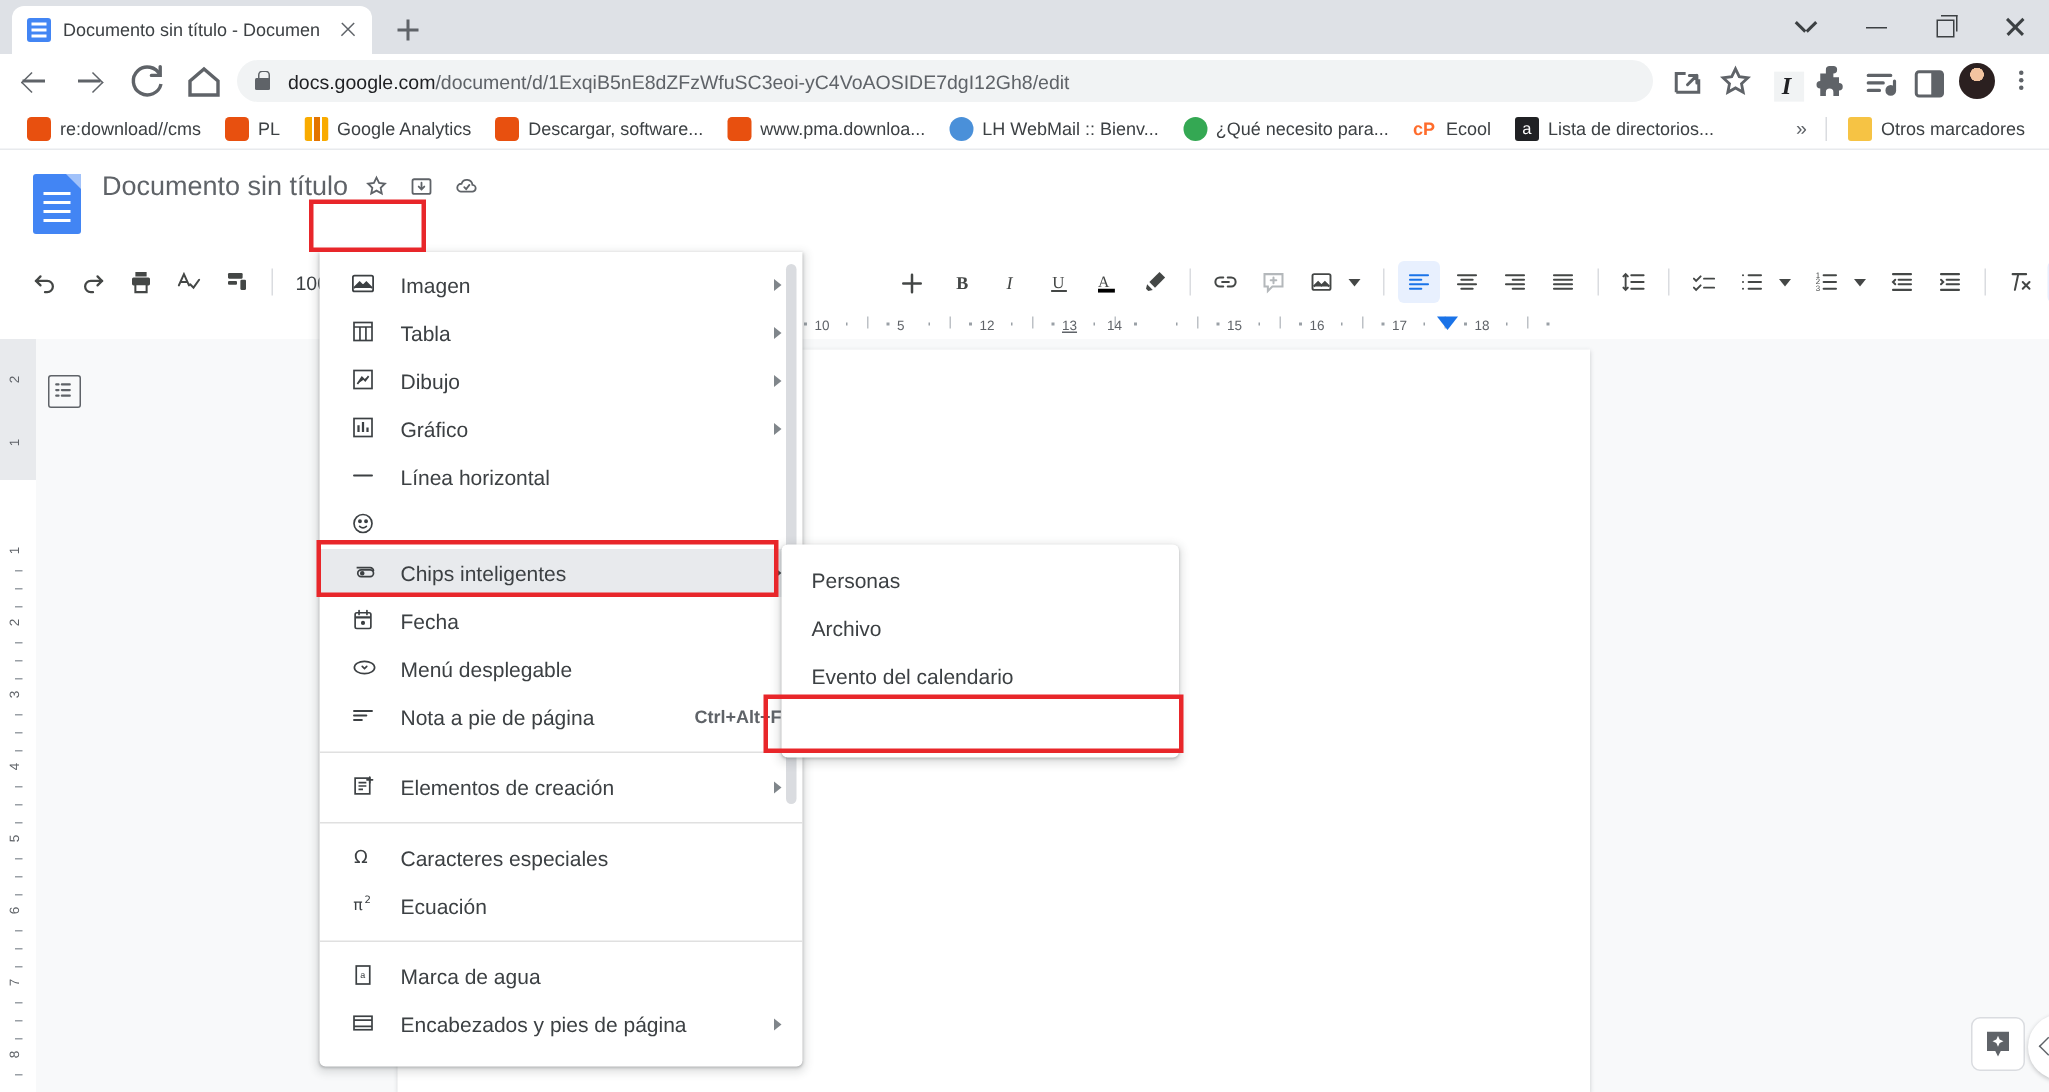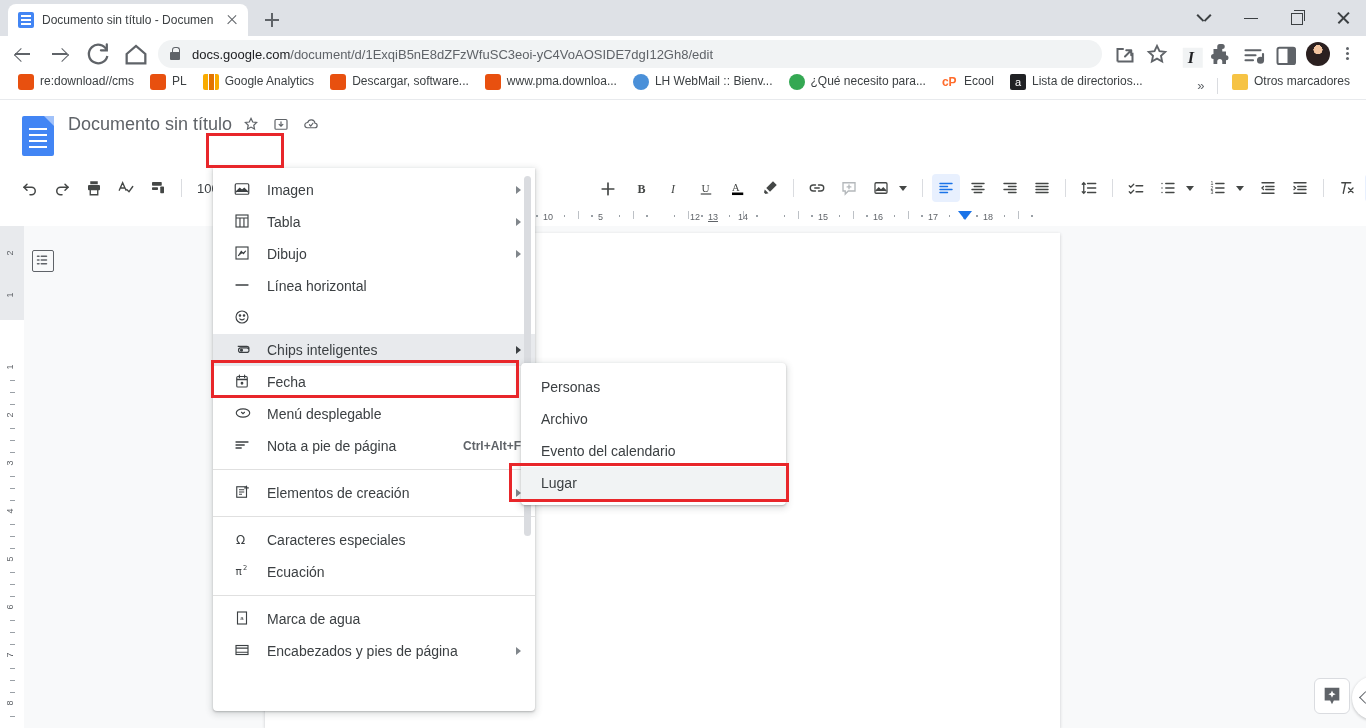--- a/index.html
+++ b/index.html
@@ -111,21 +111,21 @@
     content:""; position:absolute; left:12px; top:8px; width:3px; height:3px; border-radius:50%;
     background:#5f6368; box-shadow: 0 5px 0 #5f6368, 0 10px 0 #5f6368;
   }
 
   
   .bookmarks {
     position: absolute; left: 0; top: 72px; width: 1366px; height: 28px;
     background: #fff; display: flex; align-items: center; font-size: 12px; color: #3c4043;
     border-bottom: 1px solid #e8eaed;
   }
-  .bm { display: flex; height: 24px; padding: 0 8px; white-space: nowrap; }
+  .bm { display: flex; align-items: center; height: 24px; padding: 0 8px; white-space: nowrap; }
   .bm-ico { width: 16px; height: 16px; flex: 0 0 16px; margin-right: 6px; border-radius: 2px; }
   .bm-label { font-size: 12px; }
   .bm-overflow { margin-left: auto; display: flex; align-items: center; }
   .chev-dbl { width: 20px; text-align: center; color: #5f6368; font-size: 13px; }
   .bm-sep { width: 1px; height: 16px; background: #dadce0; margin: 0 6px; }
 
   
   .docs-header { position: absolute; left: 0; top: 100px; width: 1095px; height: 68px; background: #fff; }
   .docs-logo {
     position: absolute; left: 22px; top: 16px; width: 32px; height: 40px;
@@ -637,21 +637,21 @@
       <span class="rbar" style="left: 257.5px;"></span>
       <span class="rdot" style="left: 271.25px;"></span>
       <span class="rtick" style="left: 278px;">10</span>
       <span class="rdot" style="left: 298.75px;"></span>
       <span class="rbar" style="left: 312.5px;"></span>
       <span class="rdot" style="left: 326.25px;"></span>
       <span class="rtick" style="left: 333px;">5</span>
       <span class="rdot" style="left: 353.75px;"></span>
       <span class="rbar" style="left: 367.5px;"></span>
       <span class="rdot" style="left: 381.25px;"></span>
-      <span class="rtick" style="left: 388px; margin-left: 37px;">12</span>
+      <span class="rtick" style="left: 388px;">12</span>
       <span class="rdot" style="left: 408.75px;"></span>
       <span class="rbar" style="left: 422.5px;"></span>
       <span class="rdot" style="left: 436.25px;"></span>
       <span class="rtick" style="left: 443px; text-decoration: underline;">13</span>
       <span class="rdot" style="left: 463.75px;"></span>
       <span class="rbar" style="left: 477.5px;"></span>
       <span class="rdot" style="left: 491.25px;"></span>
       <span class="rtick" style="left: 473px;">14</span>
       <span class="rdot" style="left: 518.75px;"></span>
       <span class="rbar" style="left: 532.5px;"></span>
@@ -755,20 +755,30 @@
       <svg width="18" height="18" viewBox="0 0 24 24" fill="none" stroke="#3c4043" stroke-width="1.5">
           <rect x="4" y="4" width="16" height="16"></rect>
           <path d="M7 16l4-6 3 3 3-4" fill="#3c4043"></path>
         </svg>
     </span>
     <span class="mi-label">Dibujo</span>
     <span class="mi-arrow"></span>
   </div>
   <div class="mi">
     <span class="mi-ico">
+      <svg width="18" height="18" viewBox="0 0 24 24" fill="none" stroke="#3c4043" stroke-width="1.5">
+          <rect x="4" y="4" width="16" height="16"></rect>
+          <path d="M8 16V10M12 16V7M16 16v-4" stroke-width="2"></path>
+        </svg>
+    </span>
+    <span class="mi-label">Gráfico</span>
+    <span class="mi-arrow"></span>
+  </div>
+  <div class="mi">
+    <span class="mi-ico">
       <svg width="18" height="18" viewBox="0 0 24 24" stroke="#3c4043" stroke-width="1.7" stroke-linecap="round">
           <path d="M4 12h16"></path>
         </svg>
     </span>
     <span class="mi-label">Línea horizontal</span>
   </div>
   <div class="mi">
     <span class="mi-ico">
       <svg width="18" height="18" viewBox="0 0 24 24" fill="none" stroke="#3c4043" stroke-width="1.5">
           <circle cx="12" cy="12" r="8"></circle>
@@ -868,18 +878,17 @@
     <span class="mi-label">Encabezados y pies de página</span>
     <span class="mi-arrow"></span>
   </div>
   <div class="menu-scroll"></div>
 </div>
 
 <div class="submenu">
   <div class="smi">Personas</div>
   <div class="smi">Archivo</div>
   <div class="smi">Evento del calendario</div>
-  <div class="smi hl">Lugar</div>
 </div>
 
 <div class="redbox" style="left:206px; top:133px; width:78px; height:35px;"></div>
 <div class="redbox" style="left:211px; top:360px; width:308px; height:38px;"></div>
 <div class="redbox" style="left:509px; top:463px; width:280px; height:39px;"></div>
 
 </body></html>

